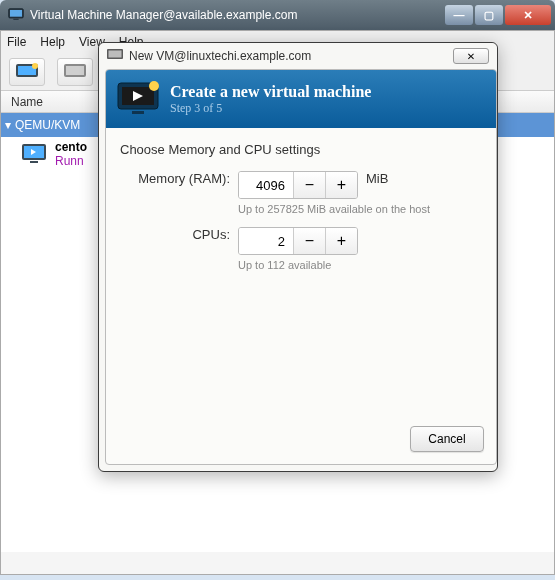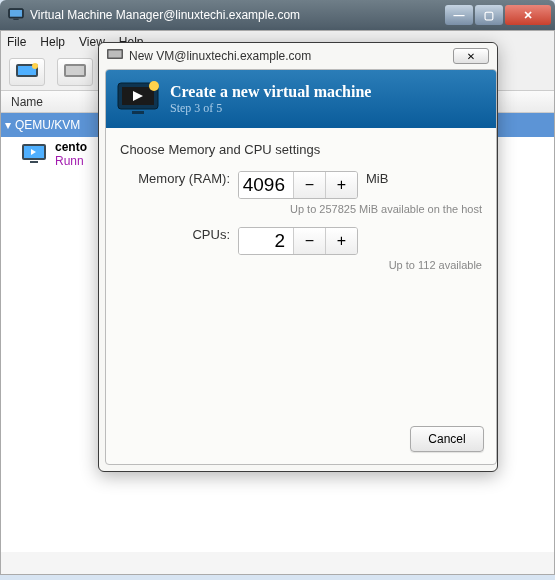--- a/index.html
+++ b/index.html
@@ -40,40 +40,40 @@
   .dialog-inner { margin: 0 0 6px 6px; border: 1px solid #bbb; border-radius: 4px; background: #fbfbf9; flex:1; display:flex; flex-direction:column; overflow:hidden; }
   .banner { height: 58px; background: linear-gradient(#2b7db8, #0a5c9b); display:flex; align-items:center; padding-left:10px; }
   .banner .bicon { width: 44px; height: 36px; margin-right: 10px; }
   .banner .btxt h2 { color:#fff; font-size:16px; font-weight:bold; font-family: Georgia, serif; }
   .banner .btxt .step { color:#a9cce8; font-size:12px; font-family: Georgia, serif; }
   .dialog-body { padding: 14px; flex:1; font-size:13px; color:#333; }
   .dialog-body .heading { margin-bottom: 14px; }
   .row { display:flex; align-items:flex-start; margin-bottom:4px; }
   .row .label { width: 110px; text-align:right; color:#333; margin-right:8px; }
   .row .spin { display:flex; border:1px solid #bbb; border-radius:3px; overflow:hidden; height:28px; }
-  .row .spin input { width:54px; border:none; text-align:right; padding-right:8px; font-size:19px; background:#fff; outline:none; }
+  .row .spin input { width:54px; border:none; text-align:right; padding-right:8px; font-size:13px; background:#fff; outline:none; }
   .row .spin button { width:32px; border:none; border-left:1px solid #ccc; background:linear-gradient(#fff,#eee); font-size:16px; cursor:pointer; }
   .row .unit { margin-left:8px; }
-  .hint { font-size:11px; color:#888; margin-left:118px; margin-bottom:12px;text-align:right; }
+  .hint { font-size:11px; color:#888; margin-left:118px; margin-bottom:12px; }
   .dialog-foot { display:flex; justify-content:flex-end; gap:10px; padding: 10px 12px 12px; }
   .dbtn { min-width:74px; height:26px; border:1px solid #aaa; border-radius:4px; background:linear-gradient(#fdfdfd,#e6e6e6); font-size:12px; box-shadow: 0 1px 1px rgba(0,0,0,0.1); }
 </style>
 </head>
 <body>
 
 <div class="outer-window">
   <div class="titlebar">
     <span class="icon">
       <svg viewBox="0 0 24 20">
           <rect x="1" y="1" width="22" height="14" rx="2" fill="#2b3a45" stroke="#0d1a22"></rect>
           <rect x="3" y="3" width="18" height="10" fill="#5ea9e6"></rect>
           <rect x="8" y="16" width="8" height="2" fill="#2b3a45"></rect>
         </svg>
     </span>
-    <span class="title">Virtual Machine Manager@linuxtechi.example.com</span>
+    <span class="title">Virtual Machine Manager@available.example.com</span>
     <div class="winbtns">
       <div class="winbtn minbtn">
           <span>—</span>
         </div>
       <div class="winbtn maxbtn">
           <span>▢</span>
         </div>
       <div class="winbtn closebtn">
           <span>✕</span>
         </div>

